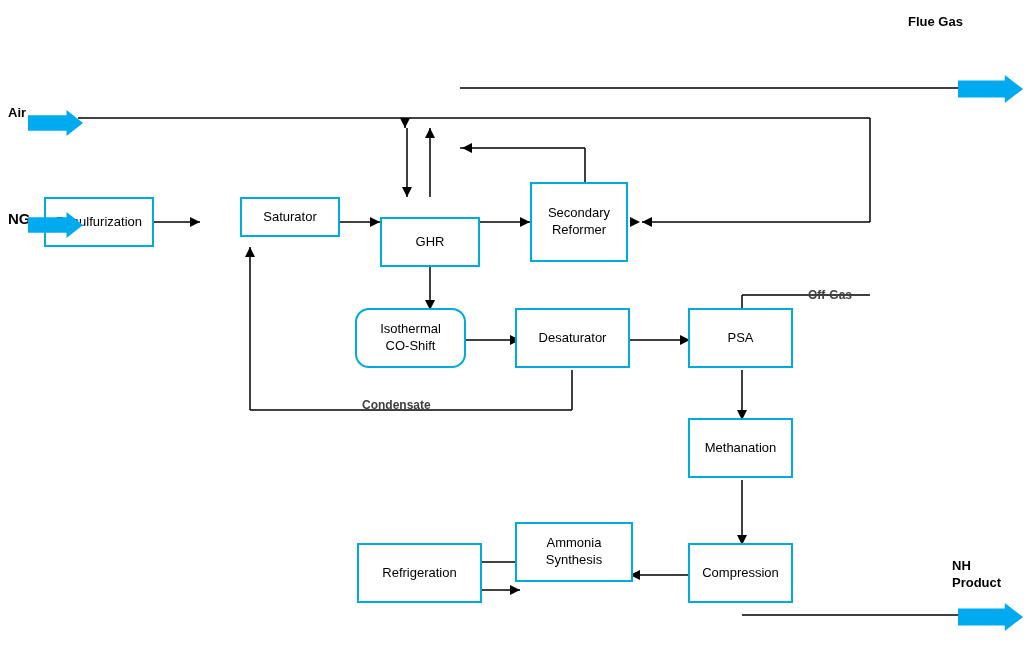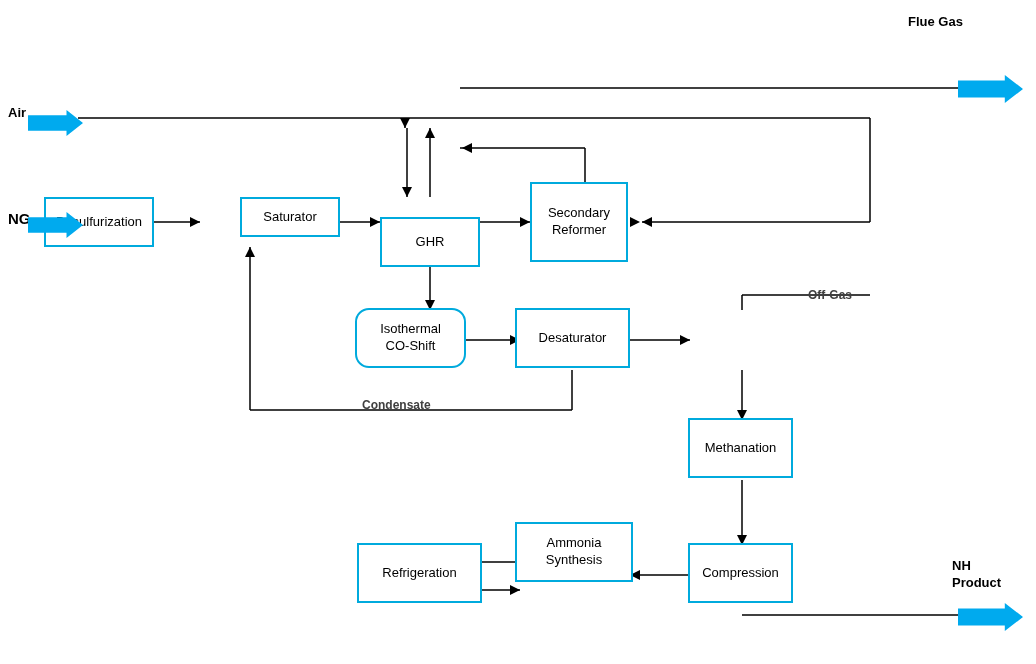--- a/index.html
+++ b/index.html
@@ -139,20 +139,23 @@
 
   <div class="box" style="left:355px; top:308px; width:111px; height:60px;border-radius:14px;">
     <span style="white-space:pre-line; text-align:center;">Isothermal
 CO-Shift</span>
   </div>
 
   <div class="box" style="left:515px; top:308px; width:115px; height:60px;">
     <span>Desaturator</span>
   </div>
 
+  <div class="box" style="left:688px; top:308px; width:105px; height:60px;">
+    <span>PSA</span>
+  </div>
 
   <div class="box" style="left:688px; top:418px; width:105px; height:60px;">
     <span>Methanation</span>
   </div>
 
   <div class="box" style="left:688px; top:543px; width:105px; height:60px;">
     <span>Compression</span>
   </div>
 
   <div class="box" style="left:515px; top:522px; width:118px; height:60px;">

